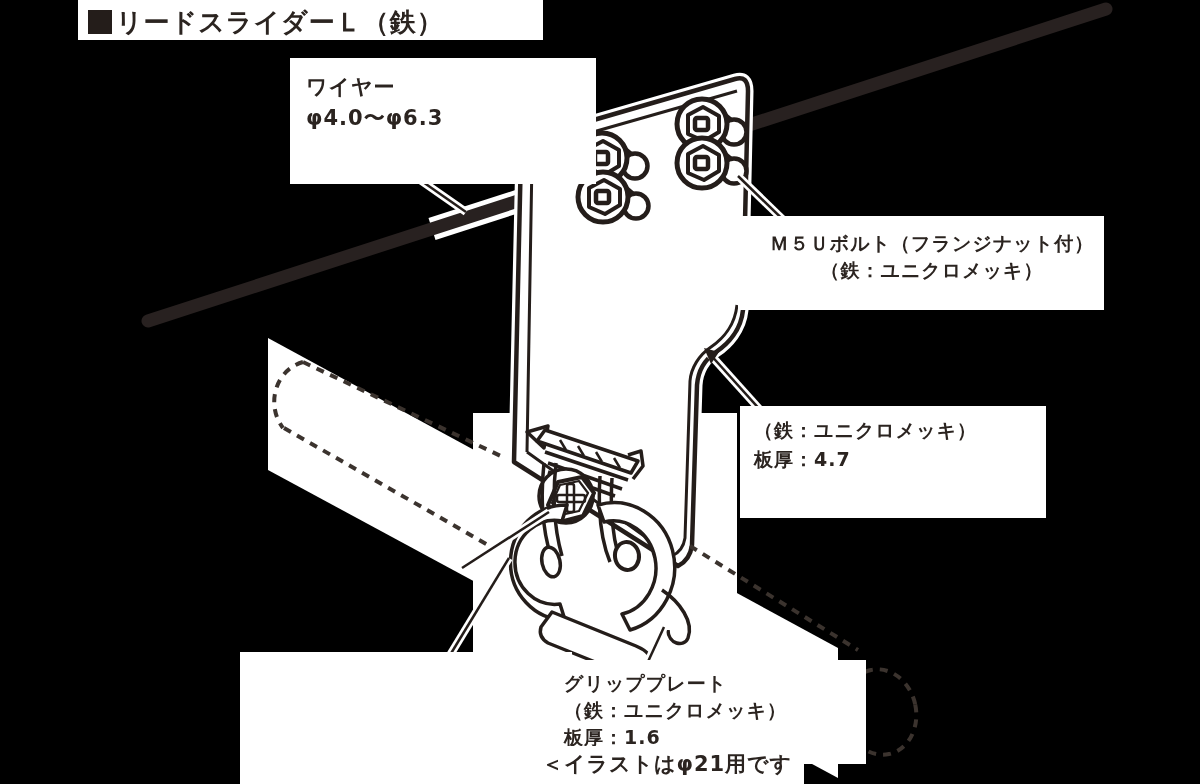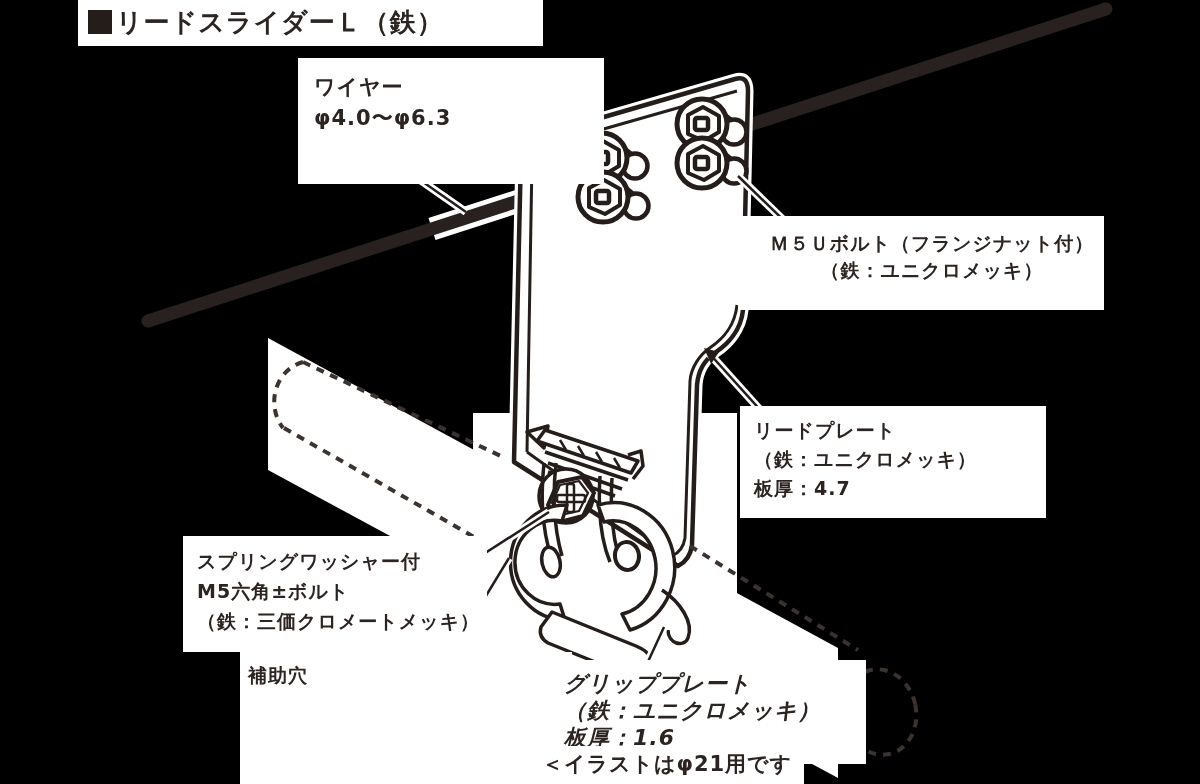--- a/index.html
+++ b/index.html
@@ -2,36 +2,36 @@
 <html><head>
 <meta charset="utf-8">
 <style>
   html,body{margin:0;padding:0;background:#000;}
   .canvas{position:relative;width:1200px;height:784px;background:#000;overflow:hidden;
           font-family:"DejaVu Sans","Liberation Sans",sans-serif;}
   .canvas svg{position:absolute;left:0;top:0;}
   .label{position:absolute;background:#ffffff;color:#2b2420;font-weight:bold;overflow:hidden;
          letter-spacing:1px;}
   .label .ln{display:block;white-space:nowrap;}
-  .title{left:78px;top:0;width:455px;height:46px;font-size:26px;line-height:44px;padding-left:10px;}
+  .title{left:78px;top:0;width:455px;height:40px;font-size:26px;line-height:44px;padding-left:10px;}
   .title .sq{display:inline-block;width:24px;height:24px;background:#241d1a;margin-right:4px;
              vertical-align:-3px;}
-  .lab-wire{left:298px;top:58px;width:290px;height:112px;font-size:21px;line-height:31px;
+  .lab-wire{left:290px;top:58px;width:290px;height:112px;font-size:21px;line-height:31px;
             padding:14px 0 0 16px;}
   .lab-ubolt{left:738px;top:216px;width:344px;height:80px;font-size:19px;line-height:27px;
              padding:14px 0 0 22px;text-align:center;}
   .lab-lead{left:740px;top:406px;width:292px;height:102px;font-size:19px;line-height:29px;
             padding:10px 0 0 14px;}
   .lab-spring{left:183px;top:536px;width:290px;height:106px;font-size:19px;line-height:30px;
               padding:10px 0 0 14px;}
   .lab-hole{left:240px;top:652px;width:324px;height:132px;font-size:19px;line-height:26px;
             padding:10px 0 0 8px;}
   .lab-hole .ind{padding-left:20px;}
-  .lab-grip{left:540px;top:660px;width:302px;height:94px;font-size:22px;line-height:27px;
-            padding:10px 0 0 24px;font-style:italic;}
+  .lab-grip{left:540px;top:660px;width:302px;height:94px;font-size:19px;line-height:27px;
+            padding:10px 0 0 24px;}
   .lab-note{left:538px;top:746px;width:262px;height:38px;font-size:21px;line-height:36px;
             padding-left:4px;}
 </style>
 </head>
 <body>
 
 <div class="canvas">
 
   <svg width="1200" height="784" viewBox="0 0 1200 784">
 
@@ -167,33 +167,26 @@
     <span class="ln">ワイヤー</span>
     <span class="ln">φ4.0〜φ6.3</span>
   </div>
 
   <div class="label lab-ubolt">
     <span class="ln">Ｍ５Ｕボルト（フランジナット付）</span>
     <span class="ln">（鉄：ユニクロメッキ）</span>
   </div>
 
   <div class="label lab-lead">
-    <span class="ln">リードプレート</span>
     <span class="ln">（鉄：ユニクロメッキ）</span>
     <span class="ln">板厚：4.7</span>
   </div>
 
-  <div class="label lab-spring">
-    <span class="ln">スプリングワッシャー付</span>
-    <span class="ln">M5六角±ボルト</span>
-    <span class="ln">（鉄：三価クロメートメッキ）</span>
-  </div>
 
   <div class="label lab-hole">
-    <span class="ln">補助穴</span>
   </div>
 
   <div class="label lab-grip">
     <span class="ln">グリッププレート</span>
     <span class="ln">（鉄：ユニクロメッキ）</span>
     <span class="ln">板厚：1.6</span>
   </div>
 
   <div class="label lab-note">＜イラストはφ21用です＞</div>
 

